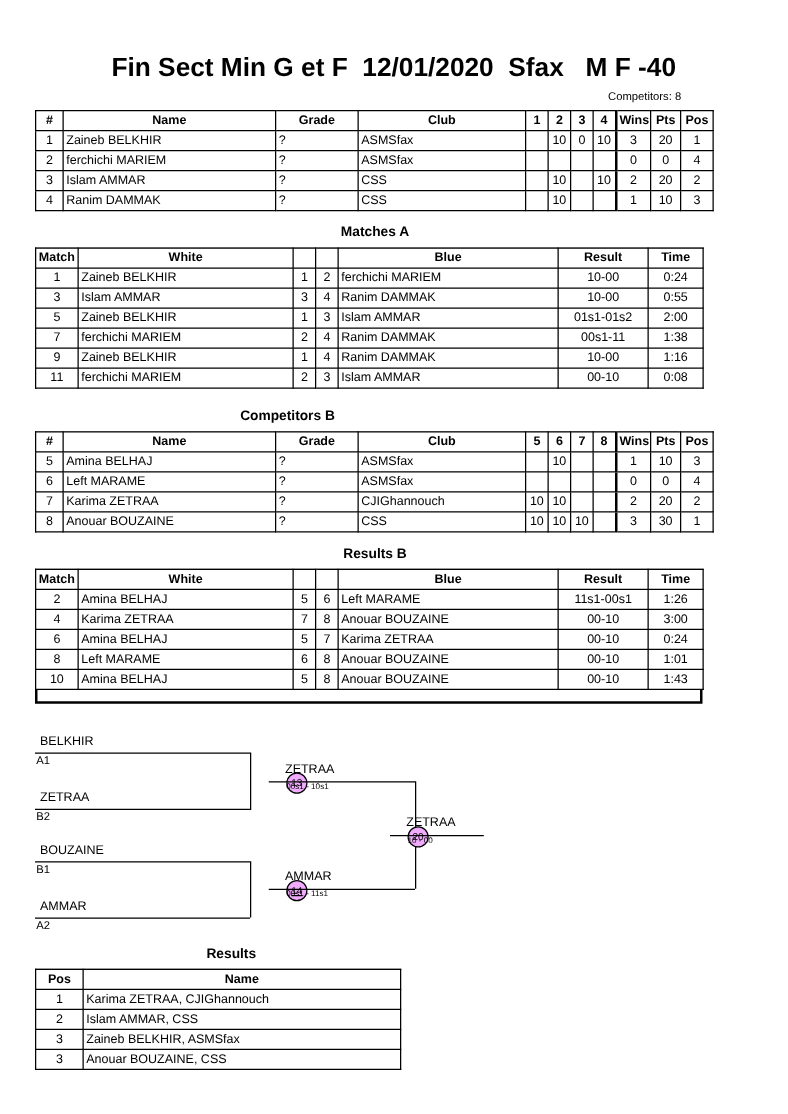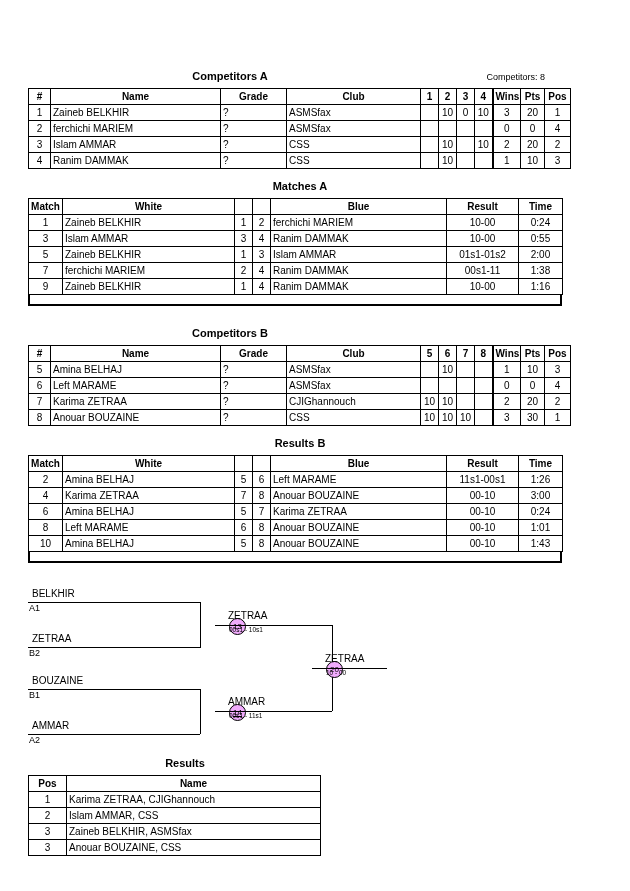--- a/index.html
+++ b/index.html
@@ -114,22 +114,22 @@
     line-height: 15px;
     text-align: center;
     margin-left: 29px;
   }
 </style>
 </head>
 <body>
 
 <div class="page">
 
-
-  <div class="section-head" style="top:70px; left:130px; width:200px;">Competitors A</div>
+  <div class="doc-title">Fin Sect Min G et F  12/01/2020  Sfax   M F -40</div>
+
   <div class="comp-count" style="top:72px; left:420px; width:125px;">Competitors: 8</div>
 
   <div class="outer-frame" style="left:28px; top:88px; width:514px; height:76px;"></div>
   <table class="grid" id="tbl-ca" style="left:28px; top:88px; width:514px;">
     <colgroup>
       <col style="width:22px">
         <col style="width:170px">
         <col style="width:66px">
         <col style="width:134px">
       <col style="width:18px">
@@ -274,20 +274,29 @@
         </tr>
         <tr>
           <td class="c">9</td>
           <td class="l">Zaineb BELKHIR</td>
           <td class="c">1</td>
           <td class="c">4</td>
           <td class="l">Ranim DAMMAK</td>
           <td class="c">10-00</td>
           <td class="c">1:16</td>
         </tr>
+        <tr>
+          <td class="c">11</td>
+          <td class="l">ferchichi MARIEM</td>
+          <td class="c">2</td>
+          <td class="c">3</td>
+          <td class="l">Islam AMMAR</td>
+          <td class="c">00-10</td>
+          <td class="c">0:08</td>
+        </tr>
       </tbody>
   </table>
 
   <div class="section-head" style="top:327px; left:130px; width:200px;">Competitors B</div>
 
   <div class="outer-frame" style="left:28px; top:345px; width:514px; height:76px;"></div>
   <table class="grid" id="tbl-cb" style="left:28px; top:345px; width:514px;">
     <colgroup>
       <col style="width:22px">
         <col style="width:170px">

